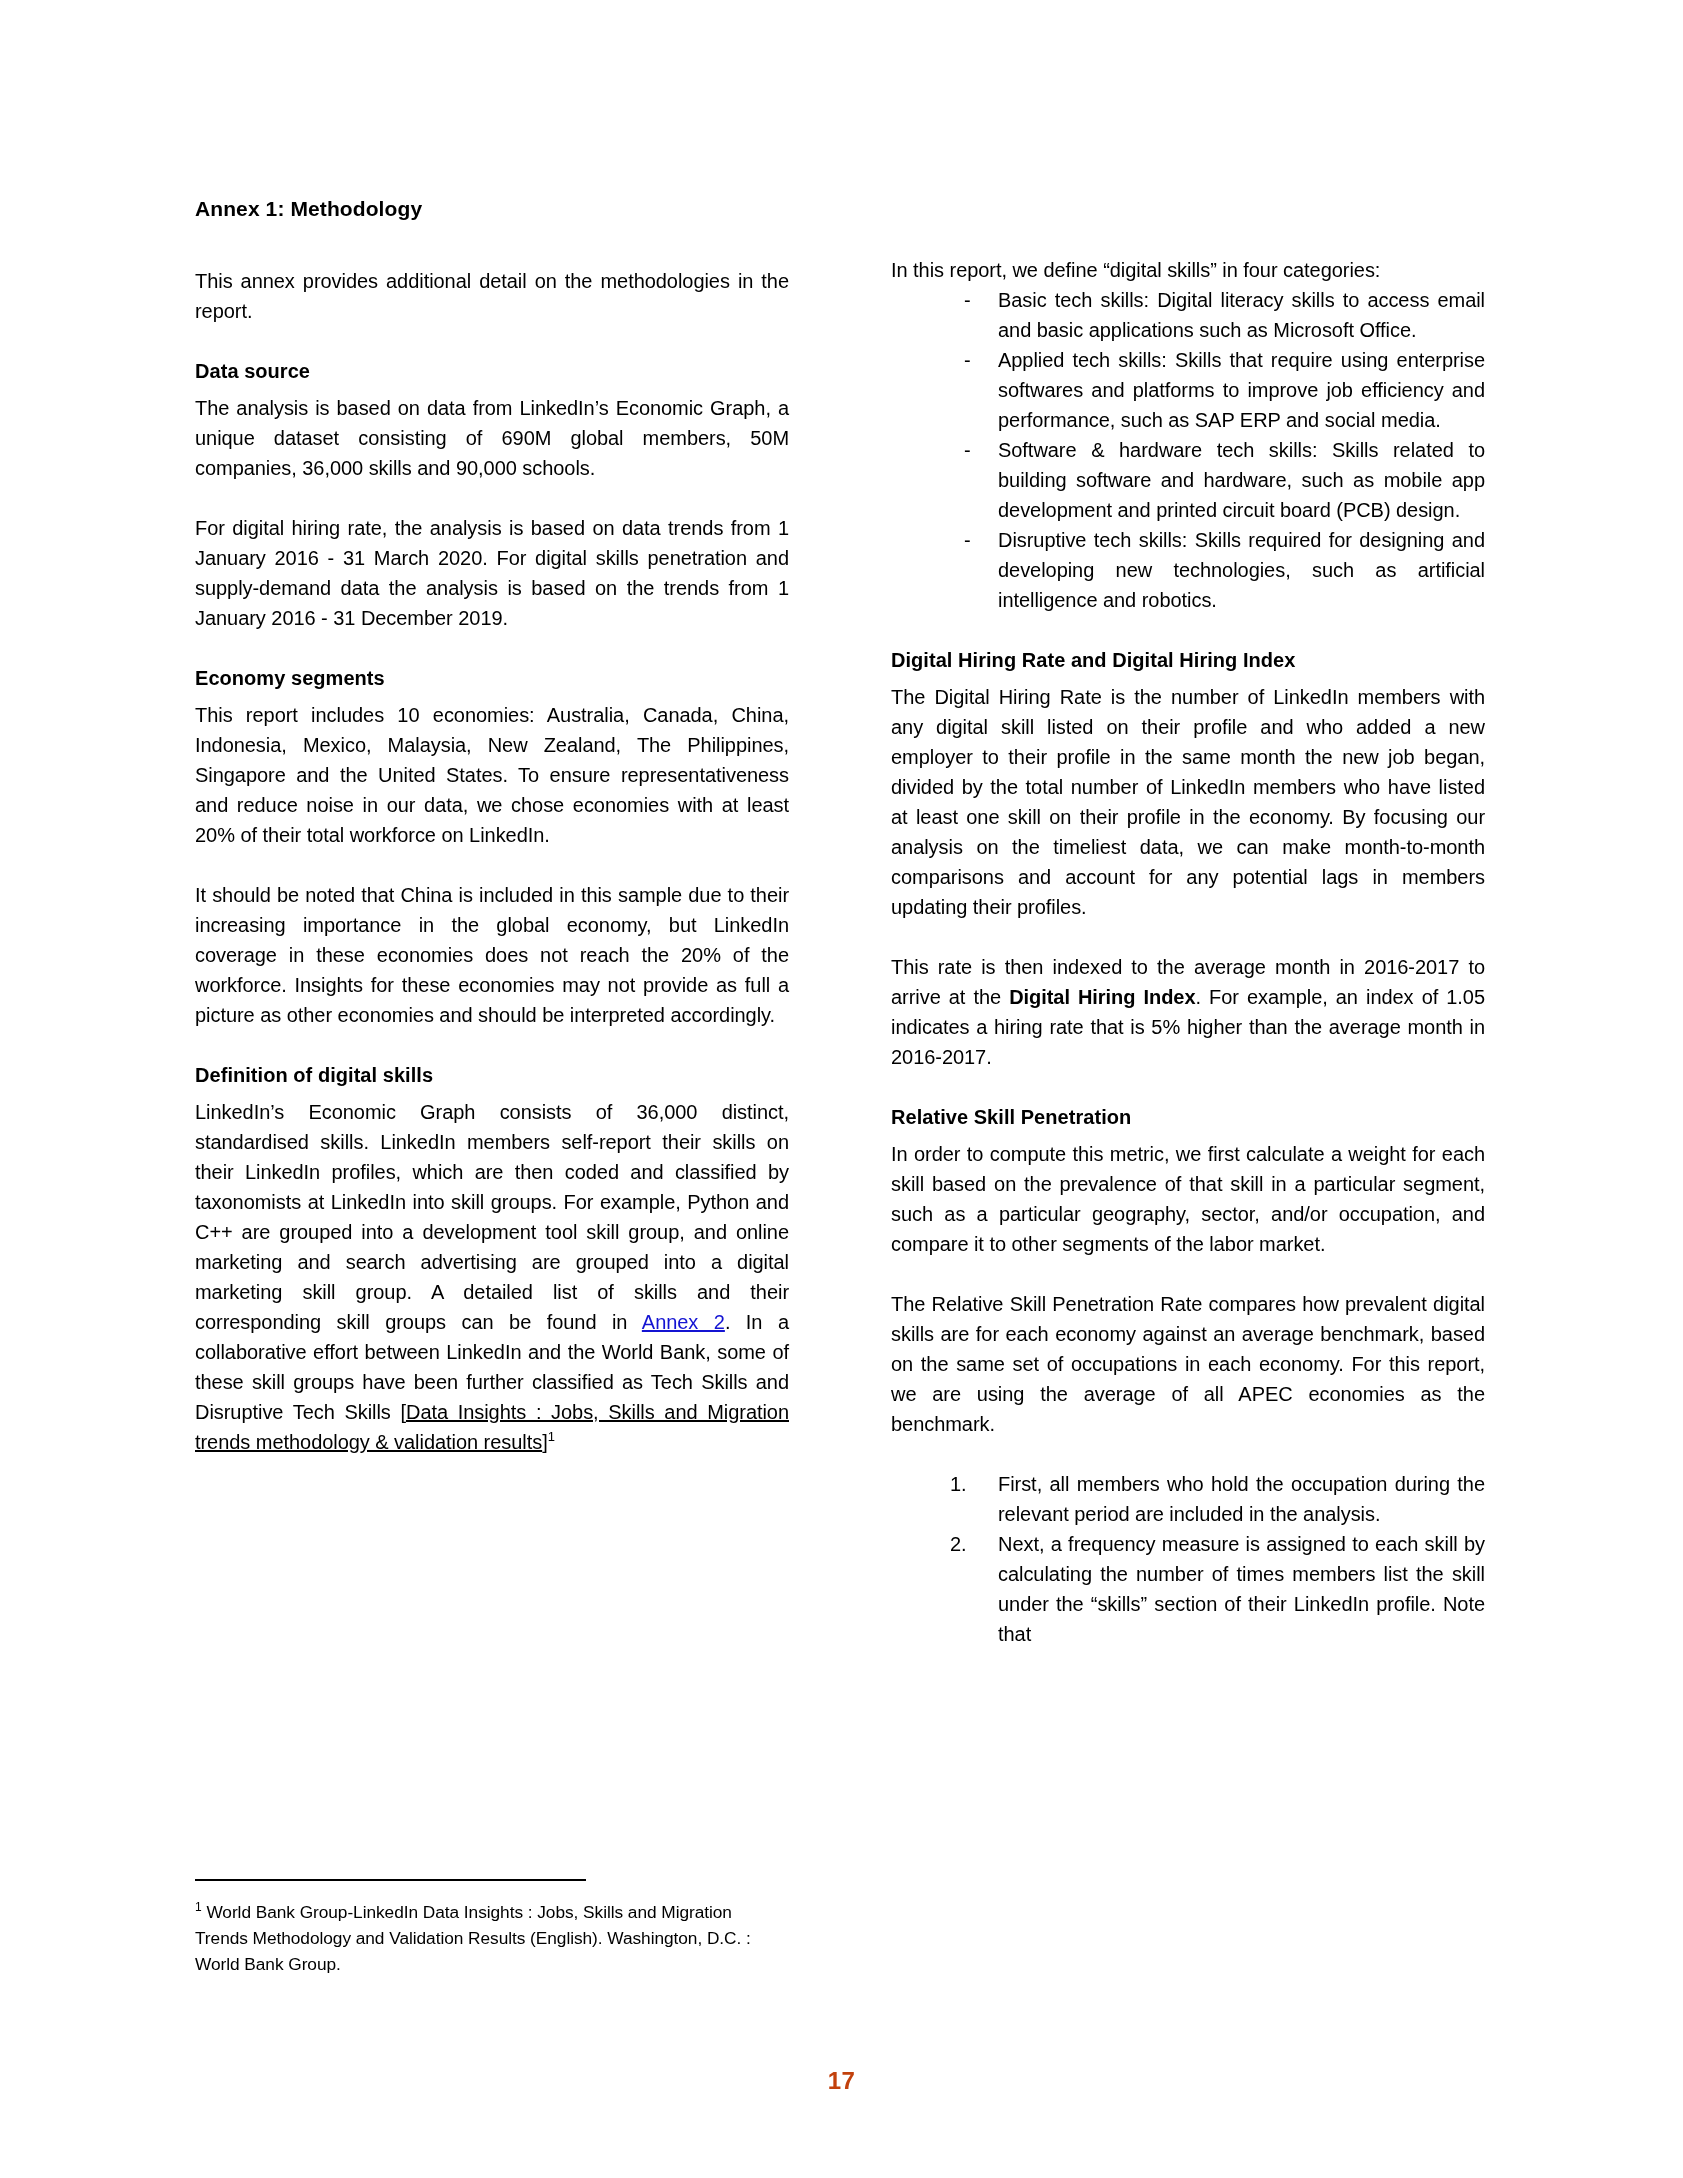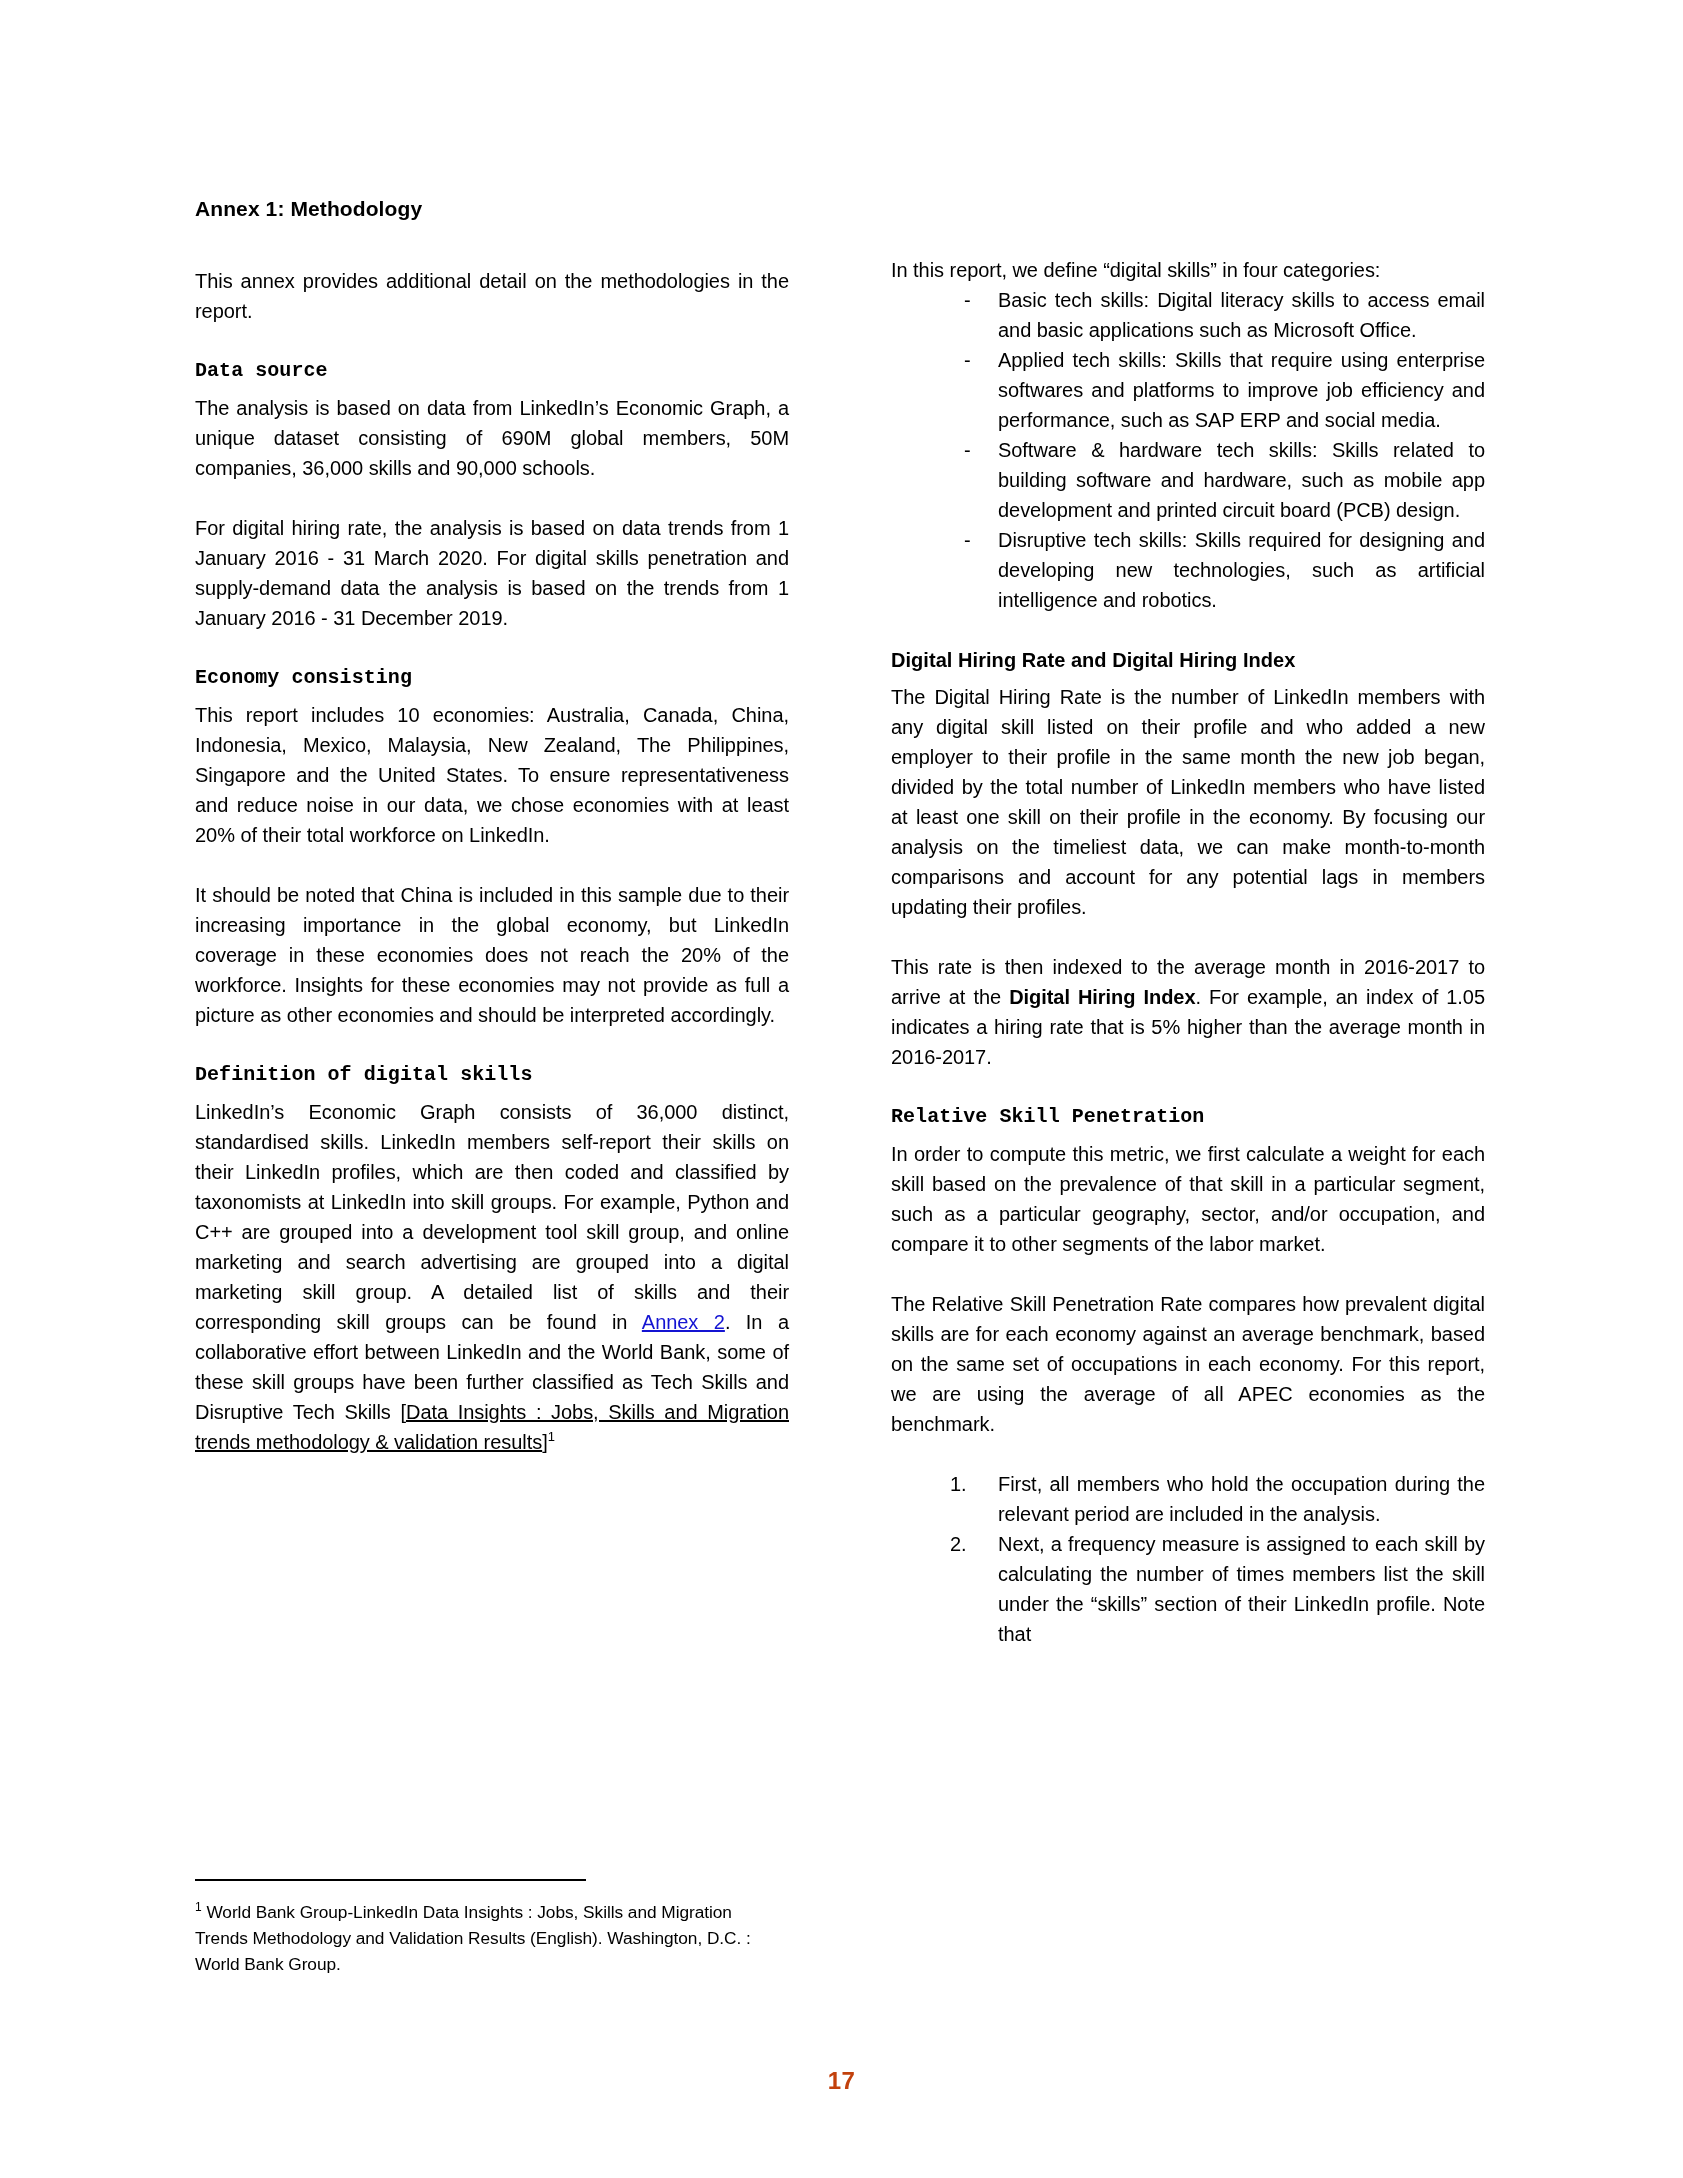--- a/index.html
+++ b/index.html
@@ -53,21 +53,21 @@
     text-align: left;
   }
 
   p.para {
     margin: 0;
     text-align: justify;
     text-justify: inter-word;
   }
   p.para + p.para { margin-top: 30px; }
   h2.sec + p.para { margin-top: 7px; }
-  p.para + h2.sec { margin-top: 30px; font-family: Liberation Mono, monospace; }
+  p.para + h2.sec { margin-top: 30px; }
 
   p.lastline-left { text-align-last: left; }
 
   a.link-blue {
     color: #1414d2;
     text-decoration: underline;
   }
   a.link-black {
     color: #000000;
     text-decoration: underline;
@@ -161,21 +161,21 @@
   <div class="col col-left">
 
     <h1 class="doc-title">Annex 1: Methodology</h1>
 
     <p class="para">This annex provides additional detail on the methodologies in the report.</p>
 
     <h2 class="sec">Data source</h2>
     <p class="para">The analysis is based on data from LinkedIn’s Economic Graph, a unique dataset consisting of 690M global members, 50M companies, 36,000 skills and 90,000 schools.</p>
     <p class="para">For digital hiring rate, the analysis is based on data trends from 1 January 2016 - 31 March 2020. For digital skills penetration and supply-demand data the analysis is based on the trends from 1 January 2016 - 31 December 2019.</p>
 
-    <h2 class="sec">Economy consisting</h2>
+    <h2 class="sec">Economy segments</h2>
     <p class="para">This report includes 10 economies: Australia, Canada, China, Indonesia, Mexico, Malaysia, New Zealand, The Philippines, Singapore and the United States. To ensure representativeness and reduce noise in our data, we chose economies with at least 20% of their total workforce on LinkedIn.</p>
     <p class="para">It should be noted that China is included in this sample due to their increasing importance in the global economy, but LinkedIn coverage in these economies does not reach the 20% of the workforce. Insights for these economies may not provide as full a picture as other economies and should be interpreted accordingly.</p>
 
     <h2 class="sec">Definition of digital skills</h2>
     <p class="para lastline-left"><span>LinkedIn’s Economic Graph consists of 36,000 distinct, standardised skills. LinkedIn members self-report their skills on their LinkedIn profiles, which are then coded and classified by taxonomists at LinkedIn into skill groups. For example, Python and C++ are grouped into a development tool skill group, and online marketing and search advertising are grouped into a digital marketing skill group. A detailed list of skills and their corresponding skill groups can be found in </span><a href="#" class="link-blue" style="color: rgb(20, 20, 210);">Annex 2</a><span>. In a collaborative effort between LinkedIn and the World Bank, some of these skill groups have been further classified as Tech Skills and Disruptive Tech Skills [</span><a href="#" class="link-black">Data Insights : Jobs, Skills and Migration trends methodology &amp; validation results</a><span>]</span><sup class="fn-ref">1</sup></p>
 
   </div>
 
   <div class="col col-right">
 

